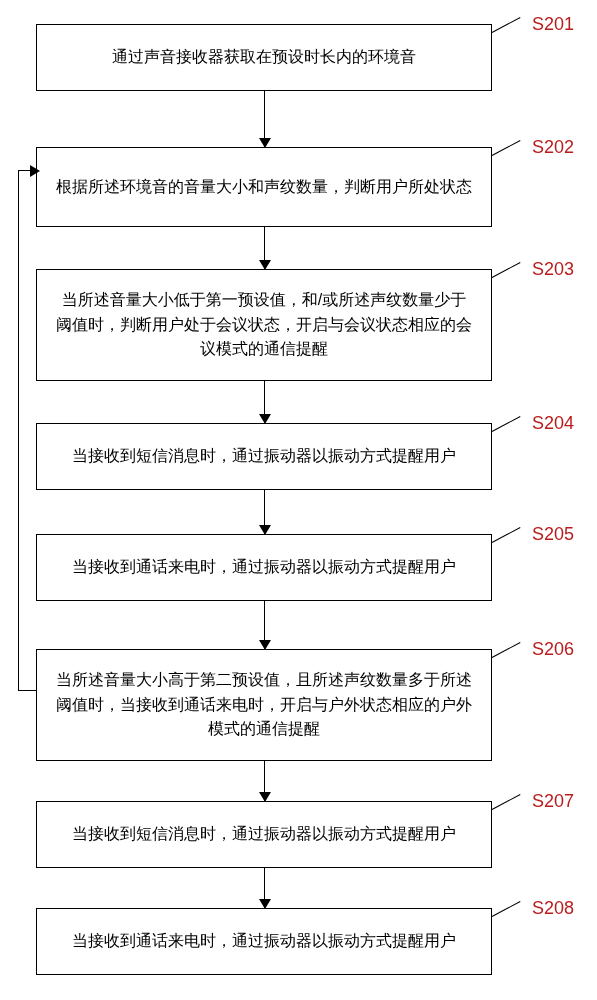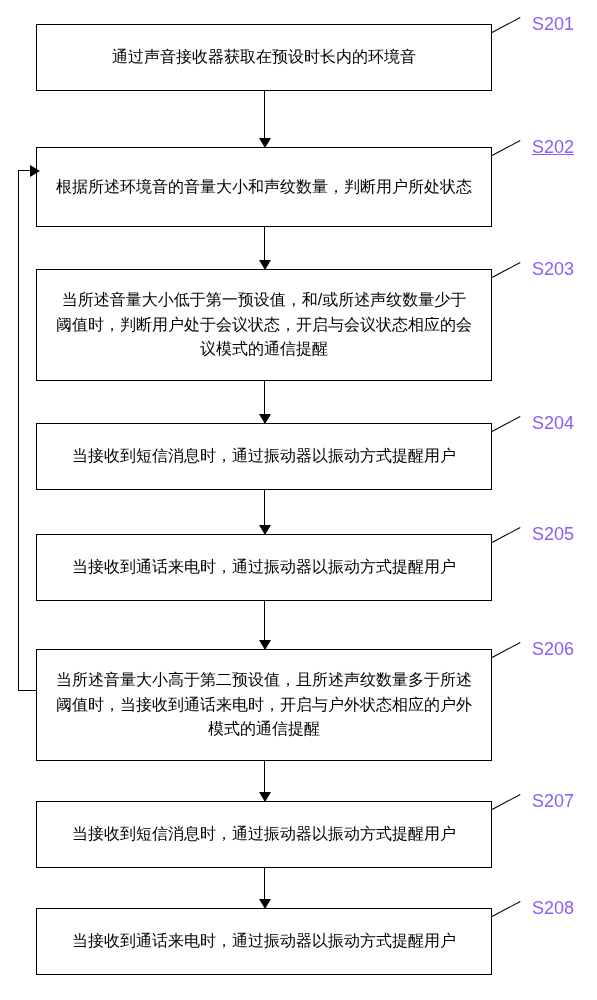--- a/index.html
+++ b/index.html
@@ -33,21 +33,21 @@
       font-size: 16px;
       line-height: 1.55;
       color: #000;
     }
     .box.short { height: 67px; }
     .box.two-line { height: 80px; }
     .box.tall { height: 112px; }
     .label {
       position: absolute;
       font-size: 18px;
-      color: #8b5cf6;
+      color: #b91c1c;
       left: 496px;
       white-space: nowrap;
     }
     .label-line {
       position: absolute;
       border-top: 1.5px solid #000;
       left: 456px;
       width: 32px;
       transform-origin: left center;
     }
@@ -110,21 +110,21 @@
   </div>
   <div class="arrow-container">
       <div class="arrow" style="height:56px;"></div>
     </div>
 
   <div class="node-wrapper">
     <div class="box two-line">
       <span>根据所述环境音的音量大小和声纹数量，判断用户所处状态</span>
     </div>
     <div class="label-line" style="top:8px; transform: rotate(-28deg);"></div>
-    <div class="label" style="top:-10px;text-decoration:underline;">S202</div>
+    <div class="label" style="top:-10px;">S202</div>
   </div>
   <div class="arrow-container">
       <div class="arrow" style="height:42px;"></div>
     </div>
 
   <div class="node-wrapper">
     <div class="box tall">
       <span>当所述音量大小低于第一预设值，和/或所述声纹数量少于阈值时，判断用户处于会议状态，开启与会议状态相应的会议模式的通信提醒</span>
     </div>
     <div class="label-line" style="top:8px; transform: rotate(-28deg);"></div>

